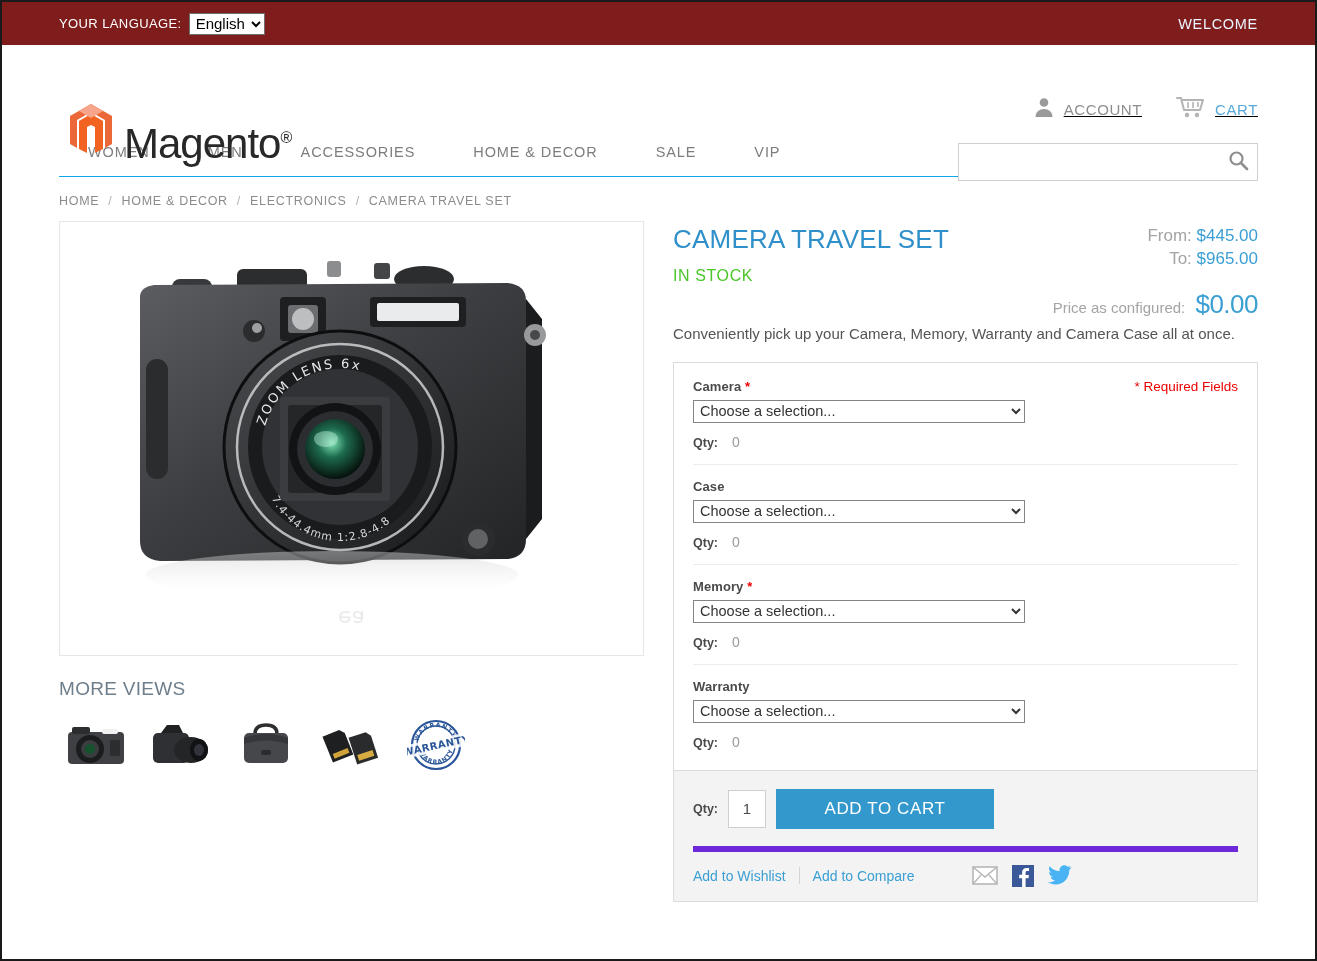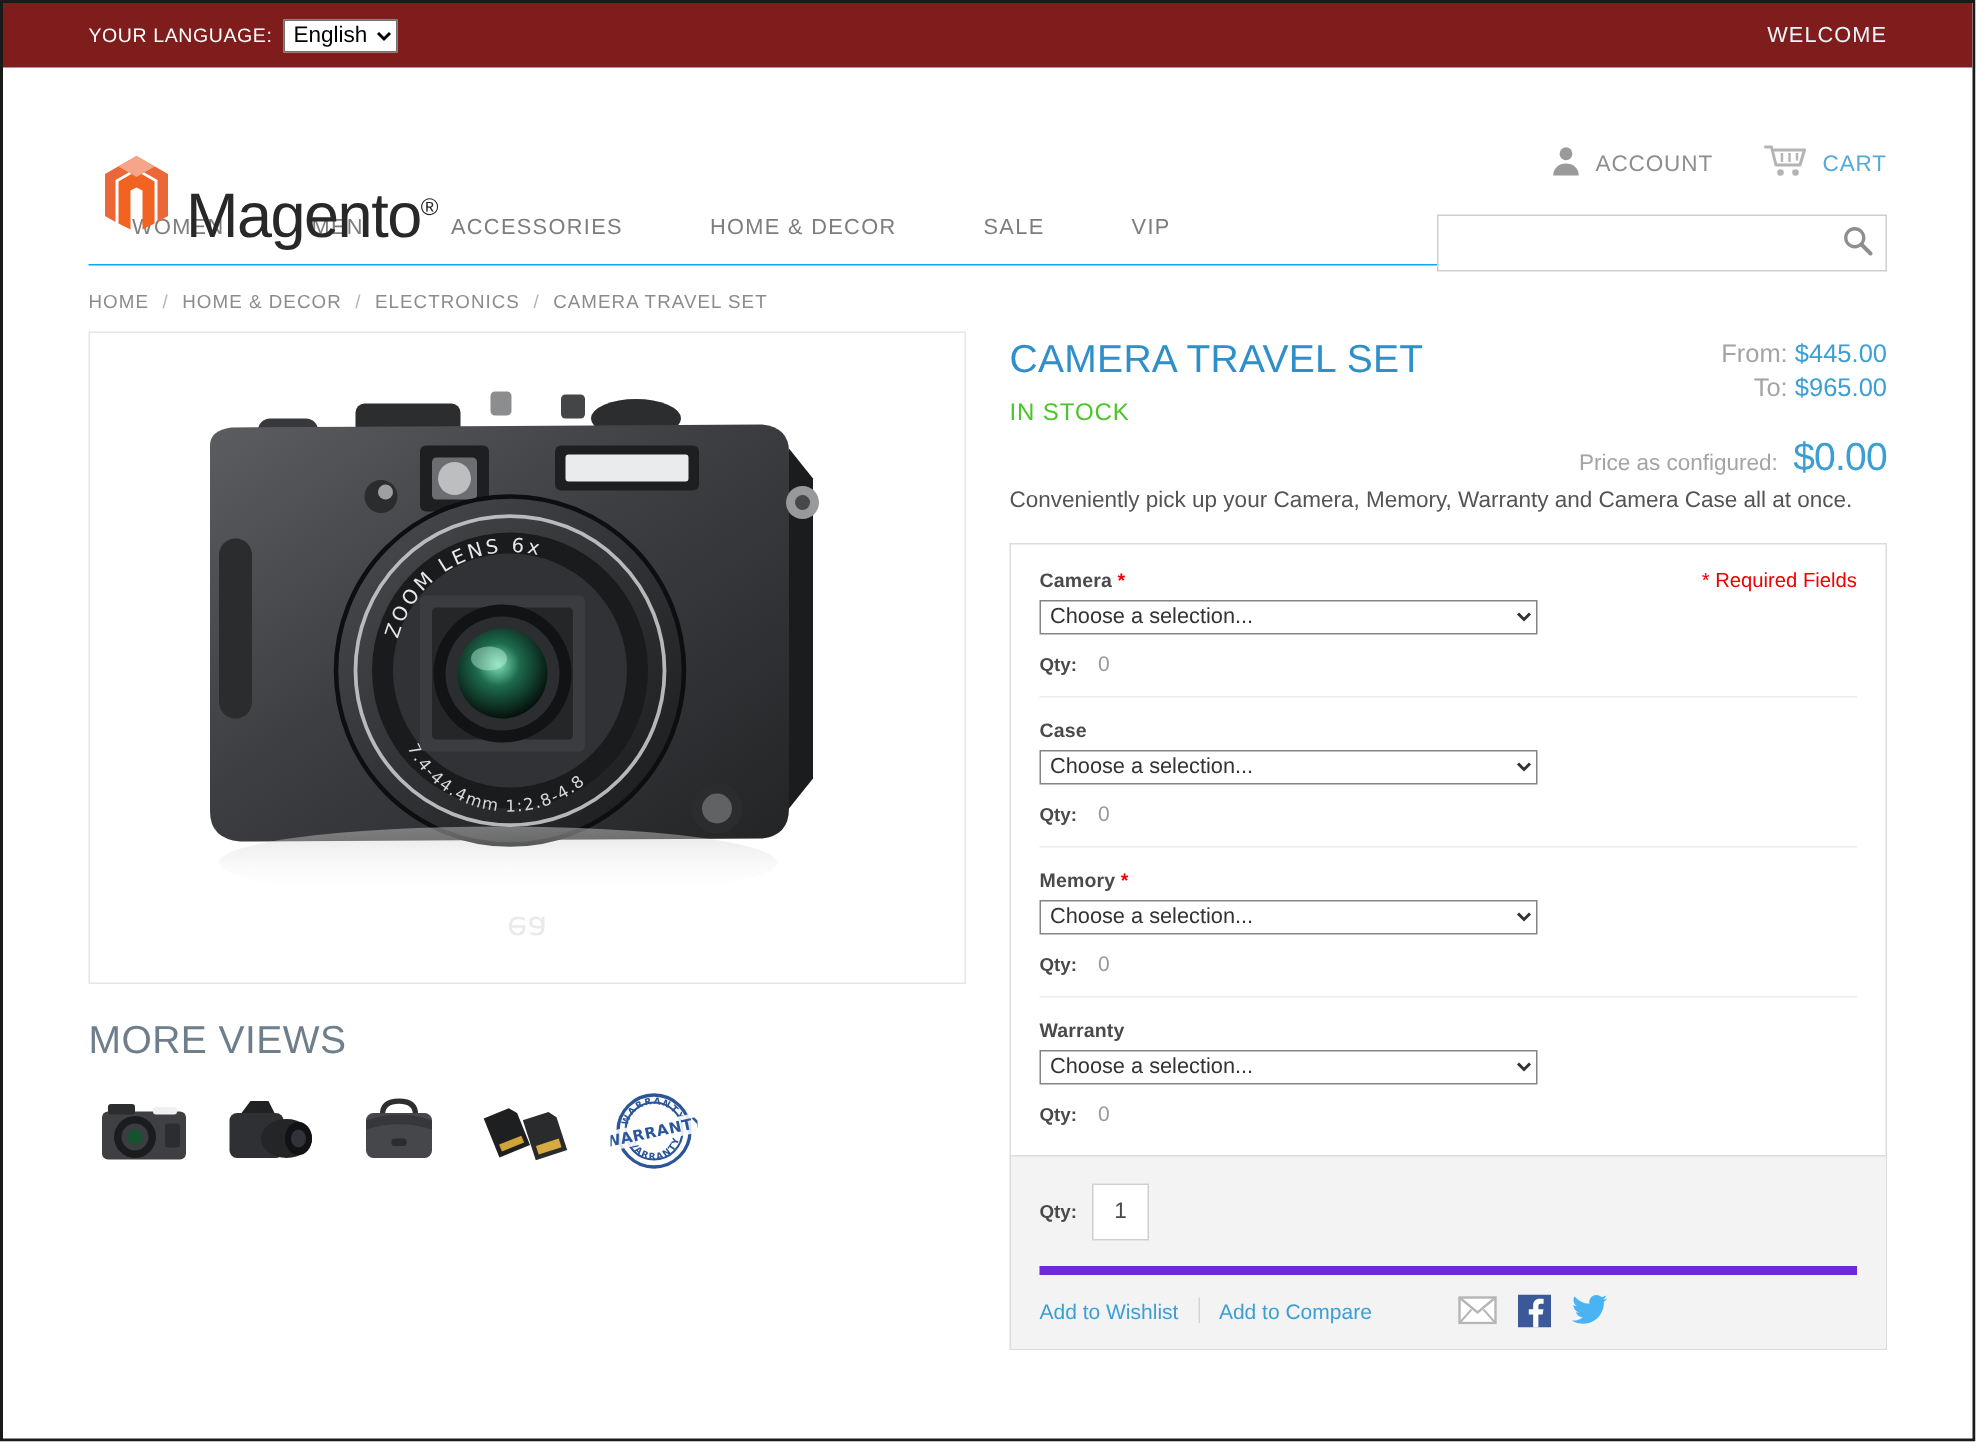--- a/index.html
+++ b/index.html
@@ -70,21 +70,21 @@
     font-weight: 400;
     margin-top: 28px;
   }
   .logo-reg { font-size: 16px; vertical-align: super; color: #282828; }
 
   .header-links {
     position: absolute;
     right: 57px; top: 50px;
     display: flex; align-items: center; gap: 34px;
   }
-  .hlink { display: flex; align-items: center; gap: 9px; cursor: pointer; }
+  .hlink { display: flex; align-items: center; gap: 9px; cursor: pointer; text-decoration: underline; }
   .hlink .lbl { font-size: 15px; letter-spacing: .6px; }
   .lbl-account { color: #8e8e8e; }
   .lbl-cart { color: #56a9d8; }
 
   .search-box {
     position: absolute;
     right: 57px; top: 98px;
     width: 300px; height: 38px;
     border: 1px solid #cfcfcf;
     background: #fff;
@@ -143,21 +143,21 @@
   .product-image-box {
     width: 585px; height: 435px;
     border: 1px solid #e6e6e6;
     background: #fff;
     display: flex; align-items: center; justify-content: center;
     overflow: hidden;
   }
   .product-image-box svg { display: block; }
 
   .more-views-title {
-    font-size: 26px;
+    font-size: 19px;
     color: #6f7e8b;
     letter-spacing: .3px;
     margin: 22px 0 0 0;
     font-weight: 400;
   }
   .thumbs {
     display: flex; gap: 0; margin-top: 14px;
   }
   .thumb {
     width: 74px; height: 62px;
@@ -594,20 +594,21 @@
               <span>Qty:</span>
               <span class="qv">0</span>
             </div>
           </div>
         </div>
 
         <div class="cart-footer">
           <div class="cart-row">
             <span class="qty-label">Qty:</span>
             <input class="qty-input" type="text" value="1" style="">
+            <button class="add-cart-btn">ADD TO CART</button>
           </div>
 
           <div class="cart-links">
             <span class="clink">Add to Wishlist</span>
             <span class="clink-sep"></span>
             <span class="clink">Add to Compare</span>
 
             <div class="socials">
               <span class="soc">
                 <svg width="26" height="19" viewBox="0 0 26 19">

